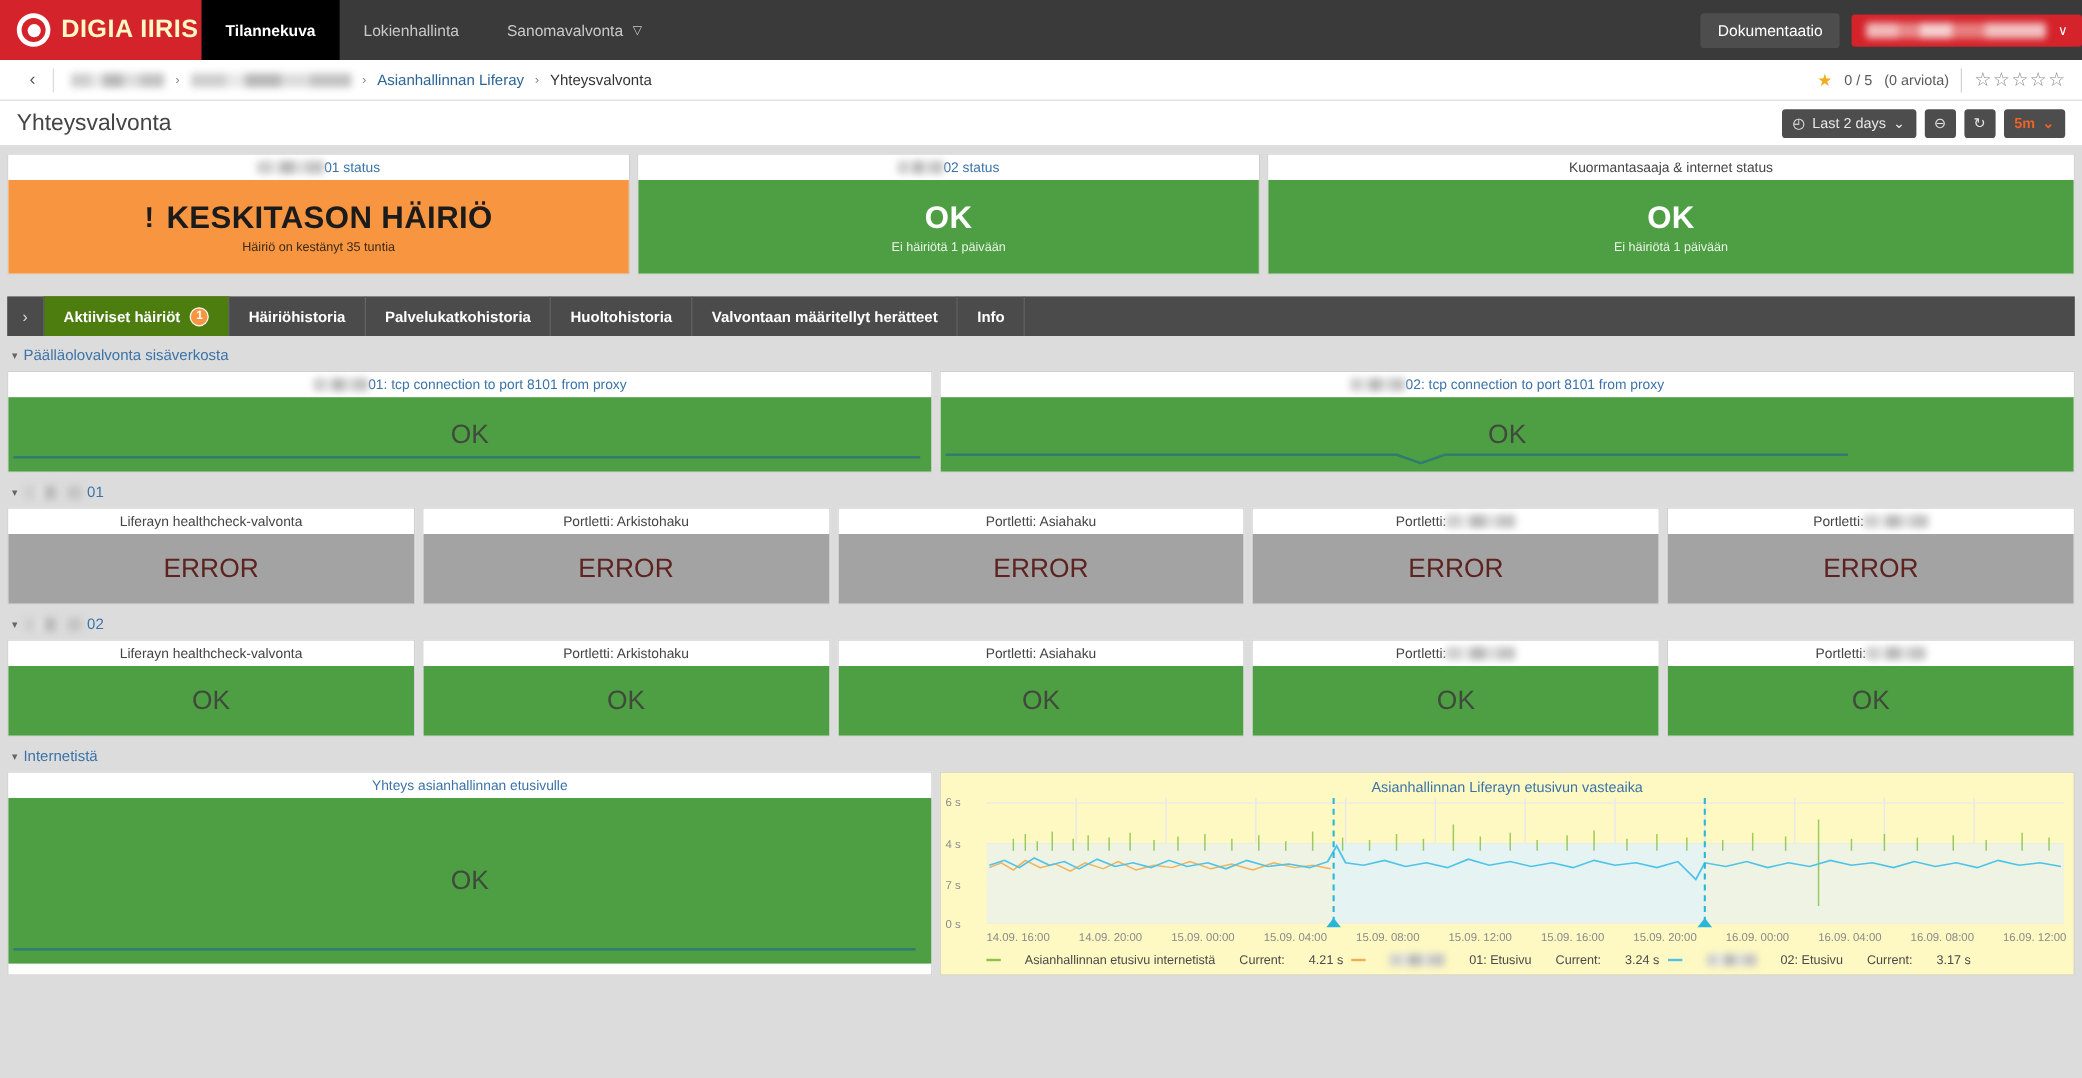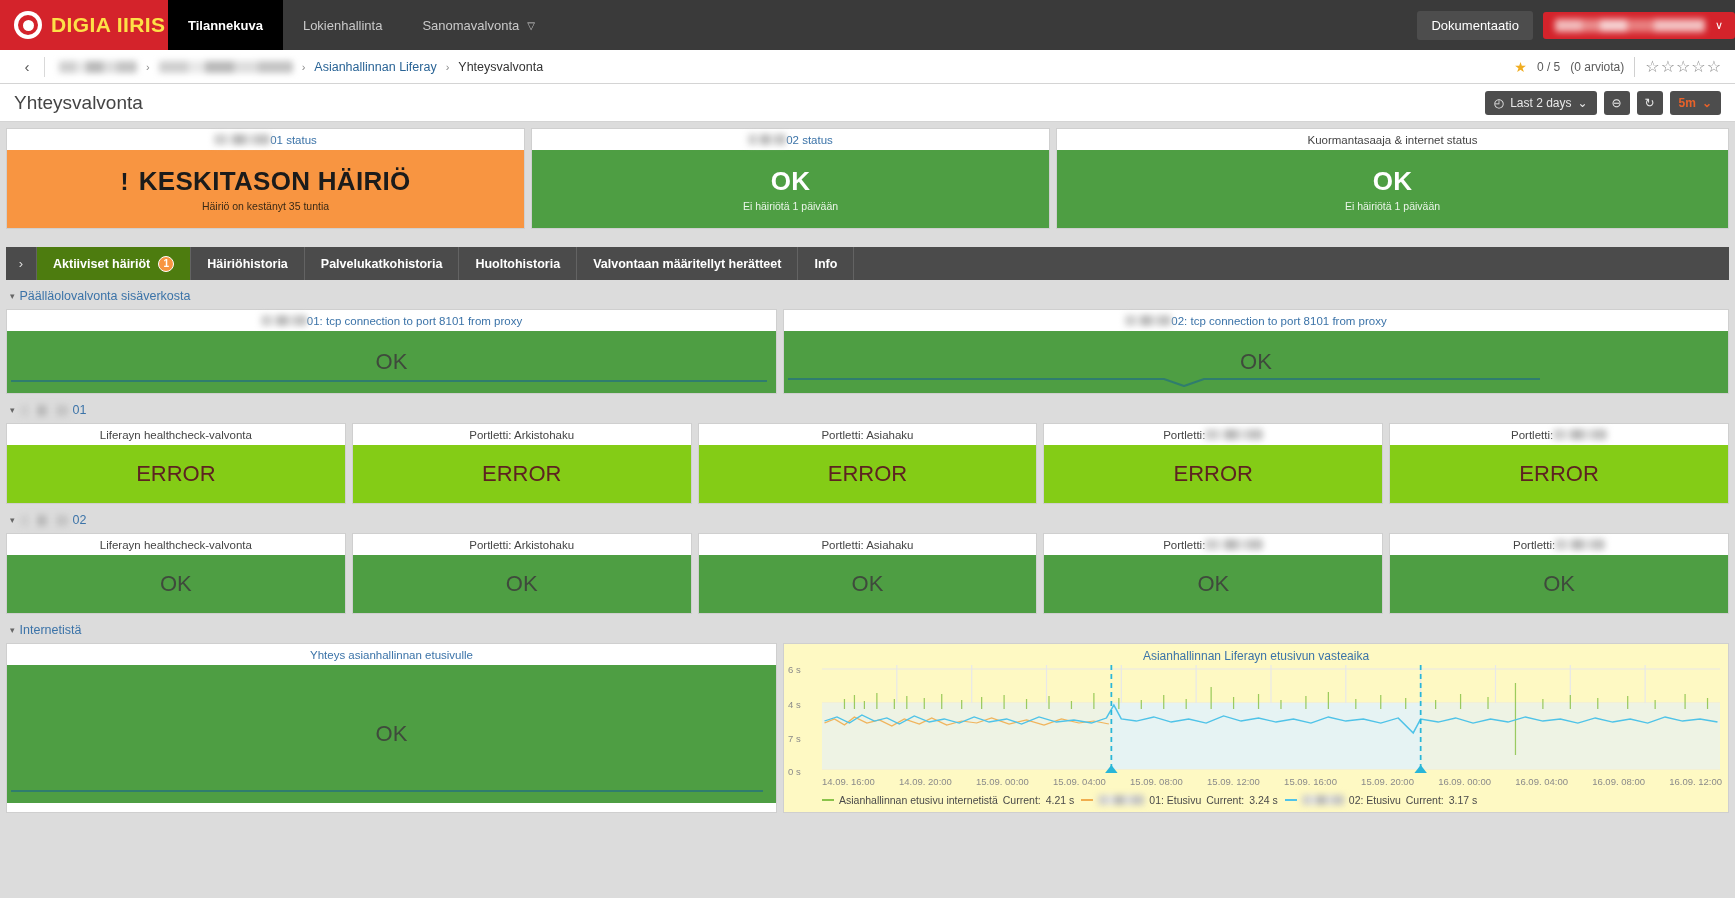--- a/index.html
+++ b/index.html
@@ -10,21 +10,21 @@
     overflow: hidden;
   }
   .app { width: 1735px; height: 898px; position: relative; background: #dcdcdc; }
 
   
   .topnav { height: 50px; background: #3a3a3a; display: flex; align-items: stretch; }
   .logo-box { width: 168px; background: #d4232b; display: flex; align-items: center; padding-left: 14px; gap: 9px; }
   .logo-mark { width: 28px; height: 28px; border-radius: 50%; background: #fff; position: relative; flex: none; }
   .logo-mark::before{ content:""; position:absolute; inset:4px; border-radius:50%; background:#d4232b; }
   .logo-mark::after{ content:""; position:absolute; left:50%; top:50%; width:11px; height:11px; margin:-5.5px 0 0 -5.5px; border-radius:50%; background:#fff; }
-  .logo-text { color:#fde047; font-size:21px; font-weight:bold; letter-spacing:0.4px; }
+  .logo-text { color:#fef9c3; font-size:21px; font-weight:bold; letter-spacing:0.4px; }
   .nav-items { display:flex; align-items:stretch;text-align:right; }
   .nav-item { display:flex; align-items:center; padding:0 20px; color:#c9c9c9; font-size:13px; cursor:pointer; white-space:nowrap; }
   .nav-item.active { background:#000; color:#fff; font-weight:bold; }
   .nav-caret { margin-left:8px; font-size:10px; }
   .topnav-right { margin-left:auto; display:flex; align-items:center; gap:10px; }
   .doc-btn { background:#4d4d4d; color:#fff; font-size:13px; padding:7px 14px; border-radius:3px; cursor:pointer; }
   .user-btn { background:#d4232b; color:#fff; font-size:13px; padding:7px 12px; border-radius:3px; cursor:pointer; display:flex; align-items:center; gap:10px; }
   .blur { display:inline-block; border-radius:2px; filter: blur(3.2px); color: transparent; user-select:none; vertical-align:middle; }
   .blur.light { background: linear-gradient(90deg,#cfcfcf 0 22%, #e8e8e8 22% 34%, #b9b9b9 34% 56%, #ddd 56% 74%, #c4c4c4 74% 100%); }
   .blur.onred { background: linear-gradient(90deg,#f2b9b9 0 18%, #e98a8a 18% 30%, #f6cfcf 30% 48%, #e87f7f 48% 66%, #f3c0c0 66% 100%); }
@@ -76,34 +76,34 @@
   .tab.active { background:#4d7c0f;justify-content:space-between; }
   .tab-badge { background:#f89541; color:#fff; border-radius:50%; width:16px; height:16px; font-size:10px; display:flex; align-items:center; justify-content:center; border:1px solid #fff; }
 
   
   .section-label { font-size:12.5px; color:#3b73a8; padding:9px 0 6px 10px; display:flex; align-items:center; gap:5px; cursor:pointer; }
   .chev { font-size:9px; color:#666; }
   .row { display:flex; gap:6px; padding:0 6px; }
   .card { flex:1; border:1px solid #cfcfcf; background:#fff; }
   .card-body { display:flex; align-items:center; justify-content:center; position:relative; }
   .card-body.ok { background:#4e9e43; }
-  .card-body.err { background:#84cc16; }
+  .card-body.err { background:#a3a3a3; }
   .card-txt { font-size:22px; color:#3f4a3c; font-weight:normal; }
   .card-txt.err { color:#5d2321; }
   .sparkline { position:absolute; left:0; right:0; bottom:6px; height:14px; }
 
   
   .chart-row { display:flex; gap:6px; padding:0 6px 6px 6px; }
   .chart-card { flex:1; border:1px solid #cfcfcf; background:#fef9c3; }
   .chart-title { text-align:center; font-size:12px; color:#3b73a8; padding:5px 0 2px; }
   .chart-area { position:relative; height:108px; margin:0 8px 0 38px; }
   .ylab { position:absolute; left:-34px; font-size:9.5px; color:#8a8a8a; transform:translateY(-50%); }
   .xlabs { display:flex; justify-content:space-between; padding:3px 6px 0 38px; font-size:9.5px; color:#8a8a8a; }
   .legend { display:flex; align-items:center; gap:7px; padding:7px 0 6px 38px; font-size:10.5px; color:#4a4a4a; flex-wrap:wrap; }
-  .legend-item { display:flex; align-items:center; gap:5px; }
+  .legend-item { display:flex; align-items:center; gap:20px; }
   .dash { width:12px; height:2px; display:inline-block; }
 </style>
 </head>
 <body>
 
 <div class="app">
 
   <div class="topnav">
     <div class="logo-box">
       <span class="logo-mark"></span>

